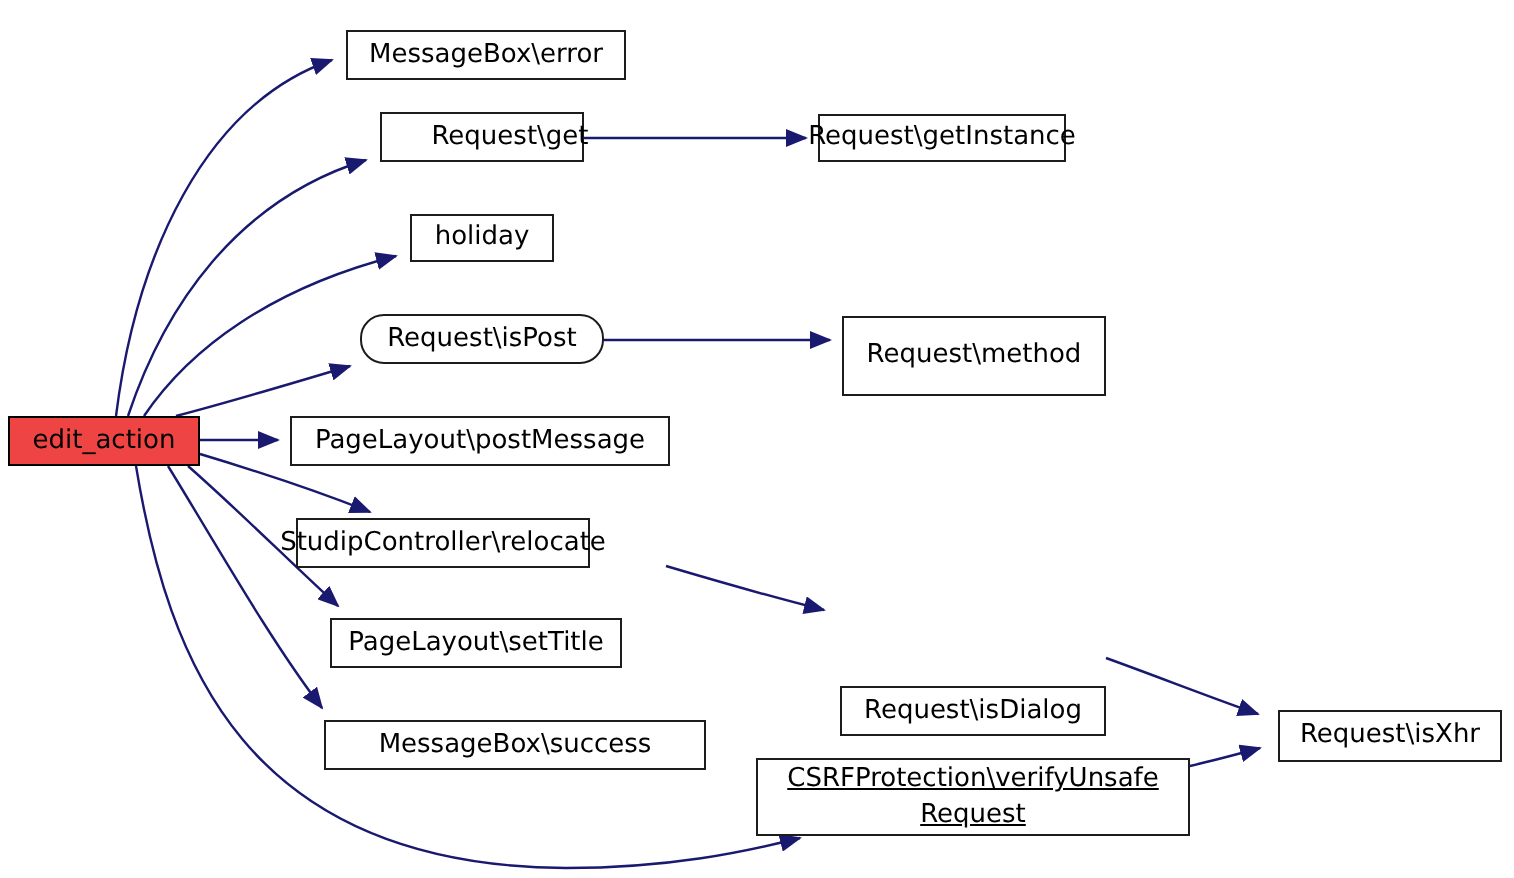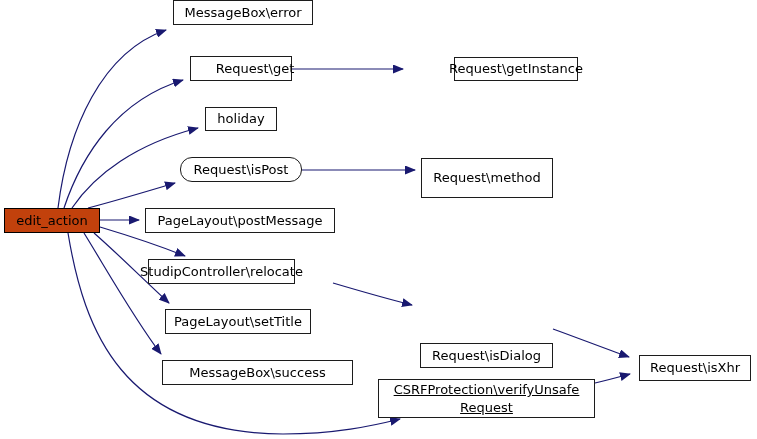--- a/index.html
+++ b/index.html
@@ -25,30 +25,30 @@
     border: 1px solid #1c1c1c;
     display: flex;
     align-items: center;
     justify-content: center;
     text-align: center;
     white-space: pre-line;
     line-height: 1.35;
     cursor: pointer;
   }
   .node.root {
-    background: #c2410c;
+    background: #ef4444;
     border: 1.5px solid #000000;
     cursor: default;
     text-align: center;
   }
   
   #n-edit        { left: 4px;   top: 208px; width: 96px;  height: 25px; }
-  #n-error       { left: 173px; top: 0;   width: 140px; height: 25px; }
+  #n-error       { left: 173px; top: 15px;   width: 140px; height: 25px; }
   #n-get         { left: 190px; top: 56px;  width: 102px; height: 25px; padding-left: 28px; }
-  #n-getinstance { left: 409px; top: 57px;  width: 124px; height: 24px; margin-left: 45px; }
+  #n-getinstance { left: 409px; top: 57px;  width: 124px; height: 24px; }
   #n-holiday     { left: 205px; top: 107px; width: 72px;  height: 24px; }
   #n-ispost      { left: 180px; top: 157px; width: 122px; height: 25px; border-radius: 12px; }
   #n-method      { left: 421px; top: 158px; width: 132px; height: 40px; }
   #n-postmessage { left: 145px; top: 208px; width: 190px; height: 25px; }
   #n-relocate    { left: 148px; top: 259px; width: 147px; height: 25px; }
   #n-settitle    { left: 165px; top: 309px; width: 146px; height: 25px; }
   #n-success     { left: 162px; top: 360px; width: 191px; height: 25px; }
   #n-isdialog    { left: 420px; top: 305px; width: 133px; height: 25px; margin-top: 38px; }
   #n-isxhr       { left: 639px; top: 355px; width: 112px; height: 26px; }
   #n-csrf        { left: 378px; top: 379px; width: 217px; height: 39px; text-decoration: underline; }

